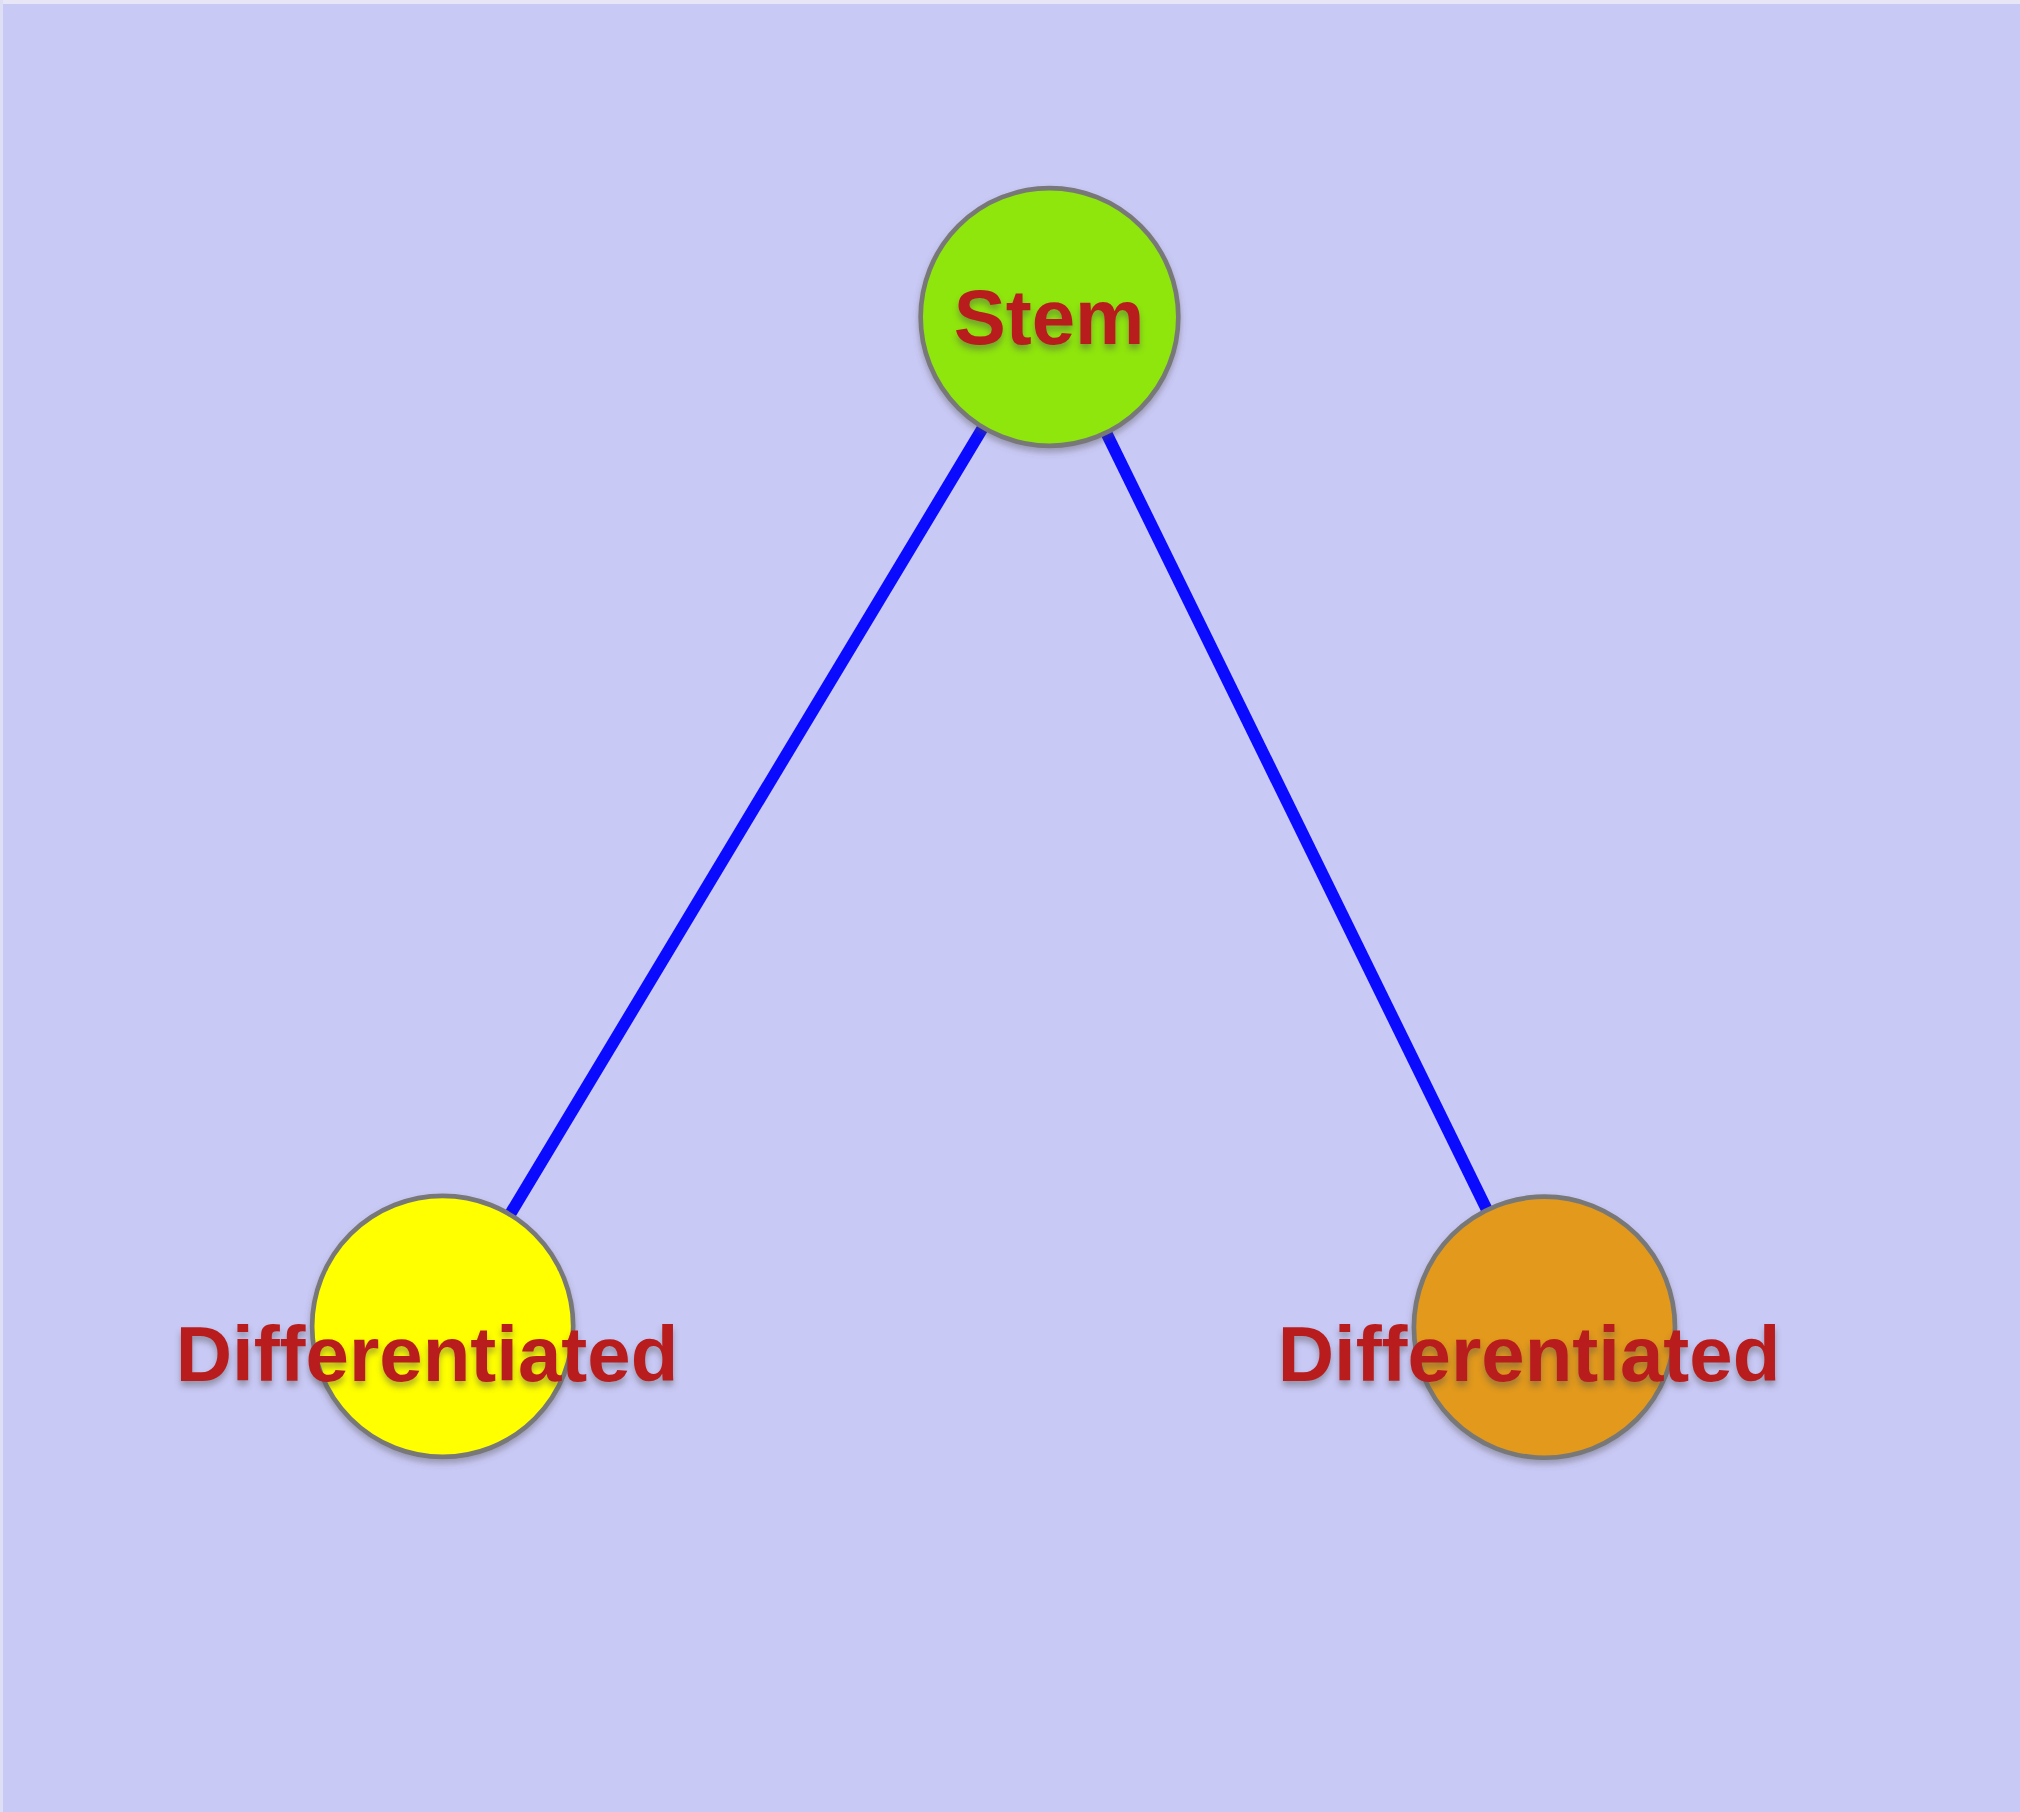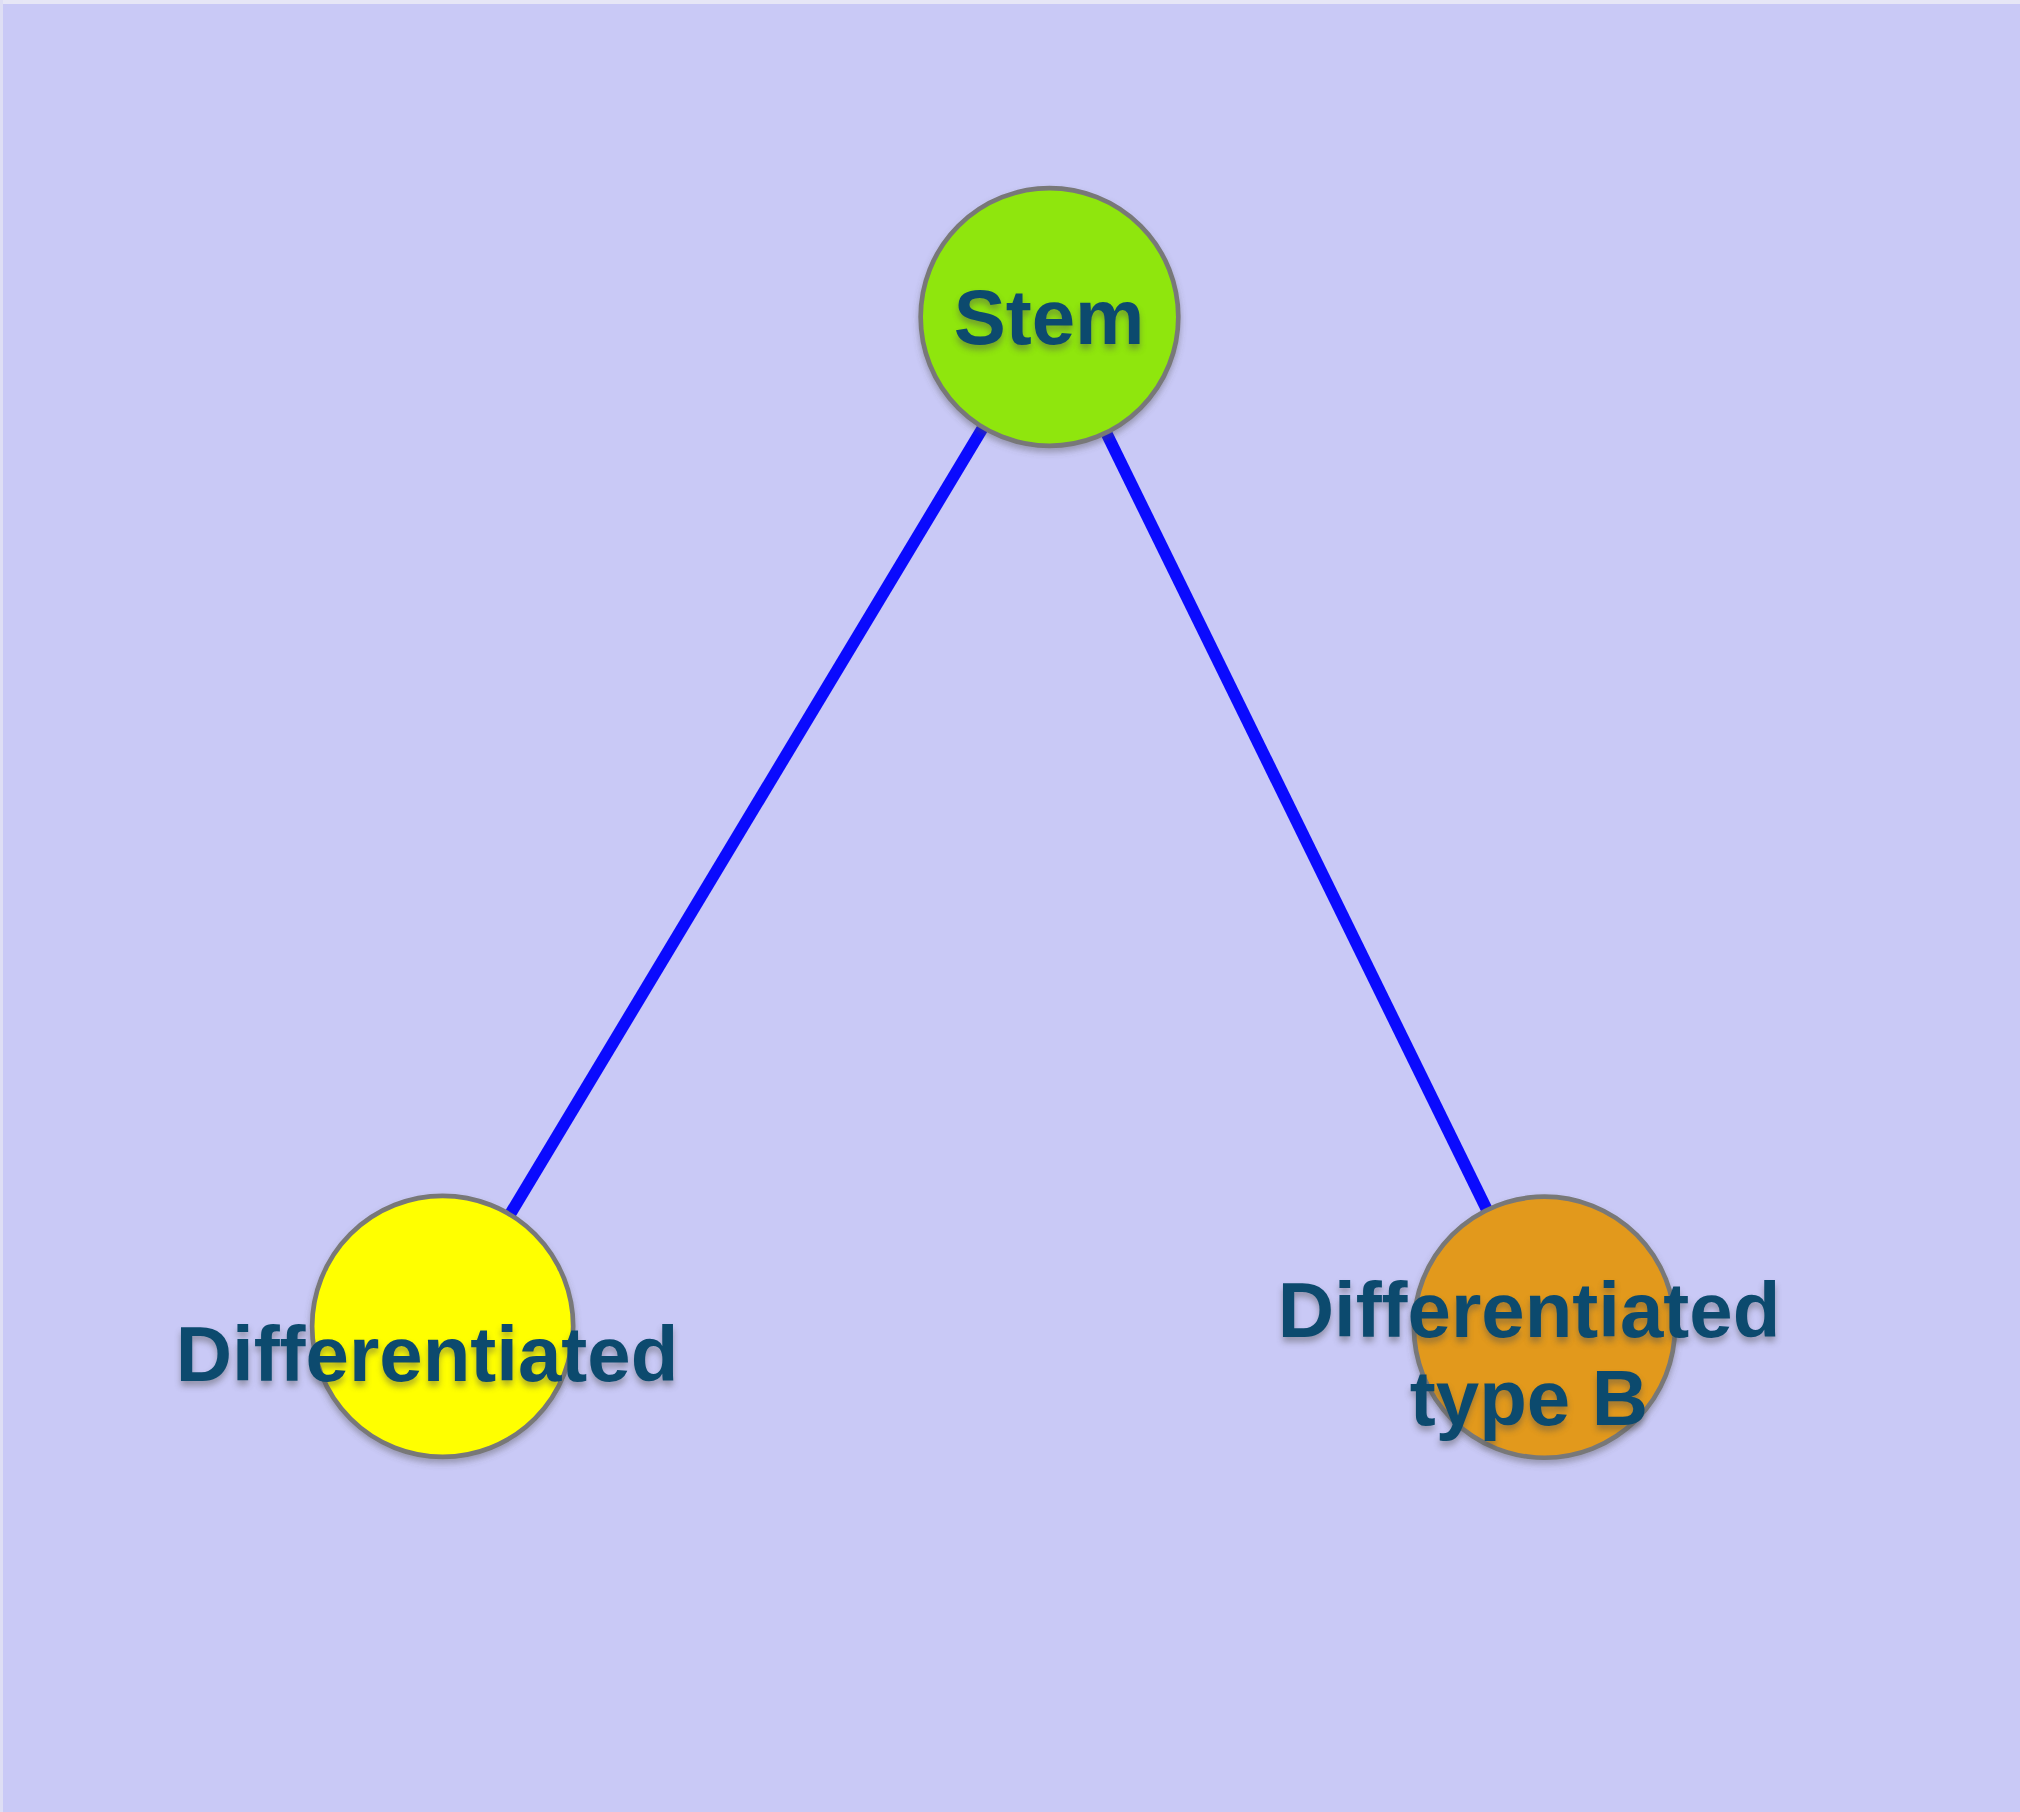--- a/index.html
+++ b/index.html
@@ -16,25 +16,25 @@
     background:#E6E6F6;
   }
   #strip-left{
     position:absolute;top:0;left:0;width:2.5px;height:100%;
     background:#DEDEF4;
   }
   #graph-svg{position:absolute;top:0;left:0;}
   .node-label{
     position:absolute;
     transform:translate(-50%,-50%);
-    text-align:center;
+    text-align:left;
     font-weight:700;
     font-size:78px;
     line-height:88px;
-    color:#0c4a6e;
+    color:#b91c1c;
     white-space:nowrap;
     text-shadow:0 5.1px 6px rgba(80,80,80,0.45);
     pointer-events:none;
   }
   .edge-line{ }
   .node-circle{ }
 </style>
 </head>
 <body>
 
@@ -62,16 +62,15 @@
   <div class="node-label" id="label-0" style="left: 1049px; top: 317px;">
     <div>Stem</div>
   </div>
 
   <div class="node-label" id="label-1" style="left: 427px; top: 1354px;">
     <div>Differentiated</div>
   </div>
 
   <div class="node-label" id="label-2" style="left: 1529px; top: 1354px;">
     <div>Differentiated</div>
-    <div>type B</div>
   </div>
 </div>
 
 
 </body></html>

